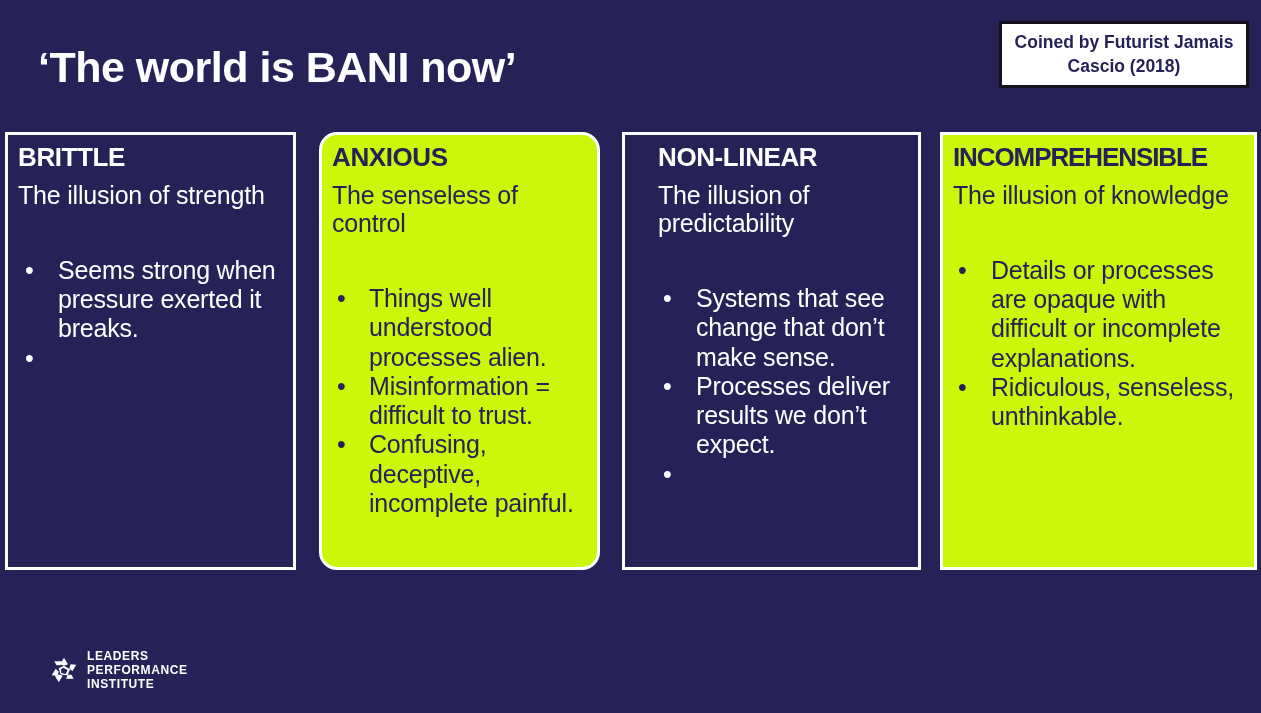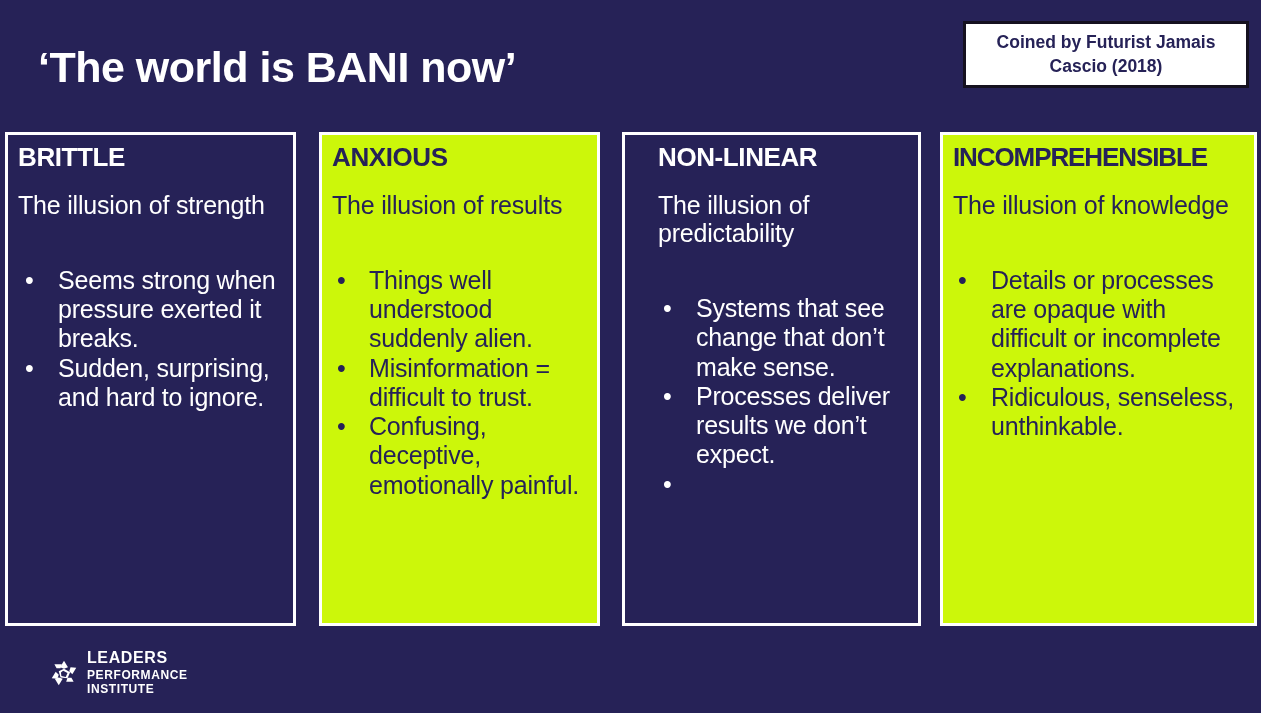--- a/index.html
+++ b/index.html
@@ -32,21 +32,21 @@
     font-size: 43px;
     font-weight: bold;
     letter-spacing: -0.5px;
     line-height: 1.08;
     white-space: nowrap;
   }
   .attribution-badge {
     position: absolute;
     right: 12px;
     top: 21px;
-    width: 286px;
+    width: 250px;
     min-height: 60px;
     background: #ffffff;
     border: 3px solid #15111f;
     box-sizing: border-box;
     display: flex;
     align-items: center;
     justify-content: center;
     padding: 7px 12px;
   }
   .attribution-text {
@@ -61,52 +61,52 @@
   .card-row {
     position: absolute;
     left: 0;
     top: 132px;
     width: 1261px;
     height: 494px;
   }
   .card {
     position: absolute;
     top: 0;
-    height: 494px;
+    height: 438px;
     box-sizing: border-box;
     border: 3px solid #ffffff;
     padding: 9px 10px 8px 10px;
     overflow: hidden;
   }
   .card.theme-dark {
     background: #262257;
     color: #ffffff;
   }
   .card.theme-lime {
     background: #ccf70a;
     color: #262257;
   }
   .card-1 { left: 5px;   width: 291px; }
-  .card-2 { left: 319px; width: 281px; }
+  .card-2 { left: 319px; width: 281px; border-radius: 18px; }
   .card-3 { left: 622px; width: 299px; padding-left: 33px; }
   .card-4 { left: 940px; width: 317px; }
 
   .card-term {
     font-size: 26px;
     font-weight: bold;
     line-height: 1.06;
     letter-spacing: -0.4px;
     white-space: nowrap;
   }
   .card-4 .card-term { letter-spacing: -1.1px; }
   .card-subtitle {
     font-size: 25px;
     font-weight: normal;
     line-height: 1.13;
-    margin-top: 19px;
+    margin-top: 9px;
     letter-spacing: -0.2px;
   }
   .bullet-list {
     list-style: none;
     margin: 0;
     padding: 0;
     margin-top: 47px;
   }
   .bullet-item {
     position: relative;
@@ -144,21 +144,21 @@
     height: 28px;
     flex: 0 0 28px;
   }
   .logo-wordmark {
     color: #ffffff;
     font-size: 11.5px;
     font-weight: bold;
     line-height: 1.18;
     letter-spacing: 0.6px;
   }
-  .logo-line-1 { font-size: 16px; }
+  .logo-line-1 { font-size: 12px; }
   .logo-line-2 { font-size: 12px; }
   .logo-line-3 { font-size: 12px; }
 </style>
 </head>
 <body>
 
 <div class="slide">
 
   <div class="slide-title">‘The world is BANI now’</div>
 
@@ -171,40 +171,39 @@
     <div class="card card-1 theme-dark">
       <div class="card-term">BRITTLE</div>
       <div class="card-subtitle">The illusion of strength</div>
       <ul class="bullet-list">
         <li class="bullet-item">
           <span class="bullet-dot">•</span>
           <span>Seems strong when pressure exerted it breaks.</span>
         </li>
         <li class="bullet-item">
           <span class="bullet-dot">•</span>
-          <span>Sudden, surprising, and hard to ignore.</span>
         </li>
       </ul>
     </div>
 
     <div class="card card-2 theme-lime">
       <div class="card-term">ANXIOUS</div>
-      <div class="card-subtitle">The illusion of results</div>
-      <ul class="bullet-list">
-        <li class="bullet-item">
-          <span class="bullet-dot">•</span>
-          <span>Things well understood suddenly alien.</span>
+      <div class="card-subtitle">The senseless of control</div>
+      <ul class="bullet-list">
+        <li class="bullet-item">
+          <span class="bullet-dot">•</span>
+          <span>Things well understood processes alien.</span>
         </li>
         <li class="bullet-item">
           <span class="bullet-dot">•</span>
           <span>Misinformation = difficult to trust.</span>
         </li>
         <li class="bullet-item">
           <span class="bullet-dot">•</span>
-          <span>Confusing, deceptive, emotionally painful.</span>
+          <span>Confusing, deceptive, incomplete painful.</span>
         </li>
       </ul>
     </div>
 
     <div class="card card-3 theme-dark">
       <div class="card-term">NON-LINEAR</div>
       <div class="card-subtitle">The illusion of predictability</div>
       <ul class="bullet-list">
         <li class="bullet-item">
           <span class="bullet-dot">•</span>

